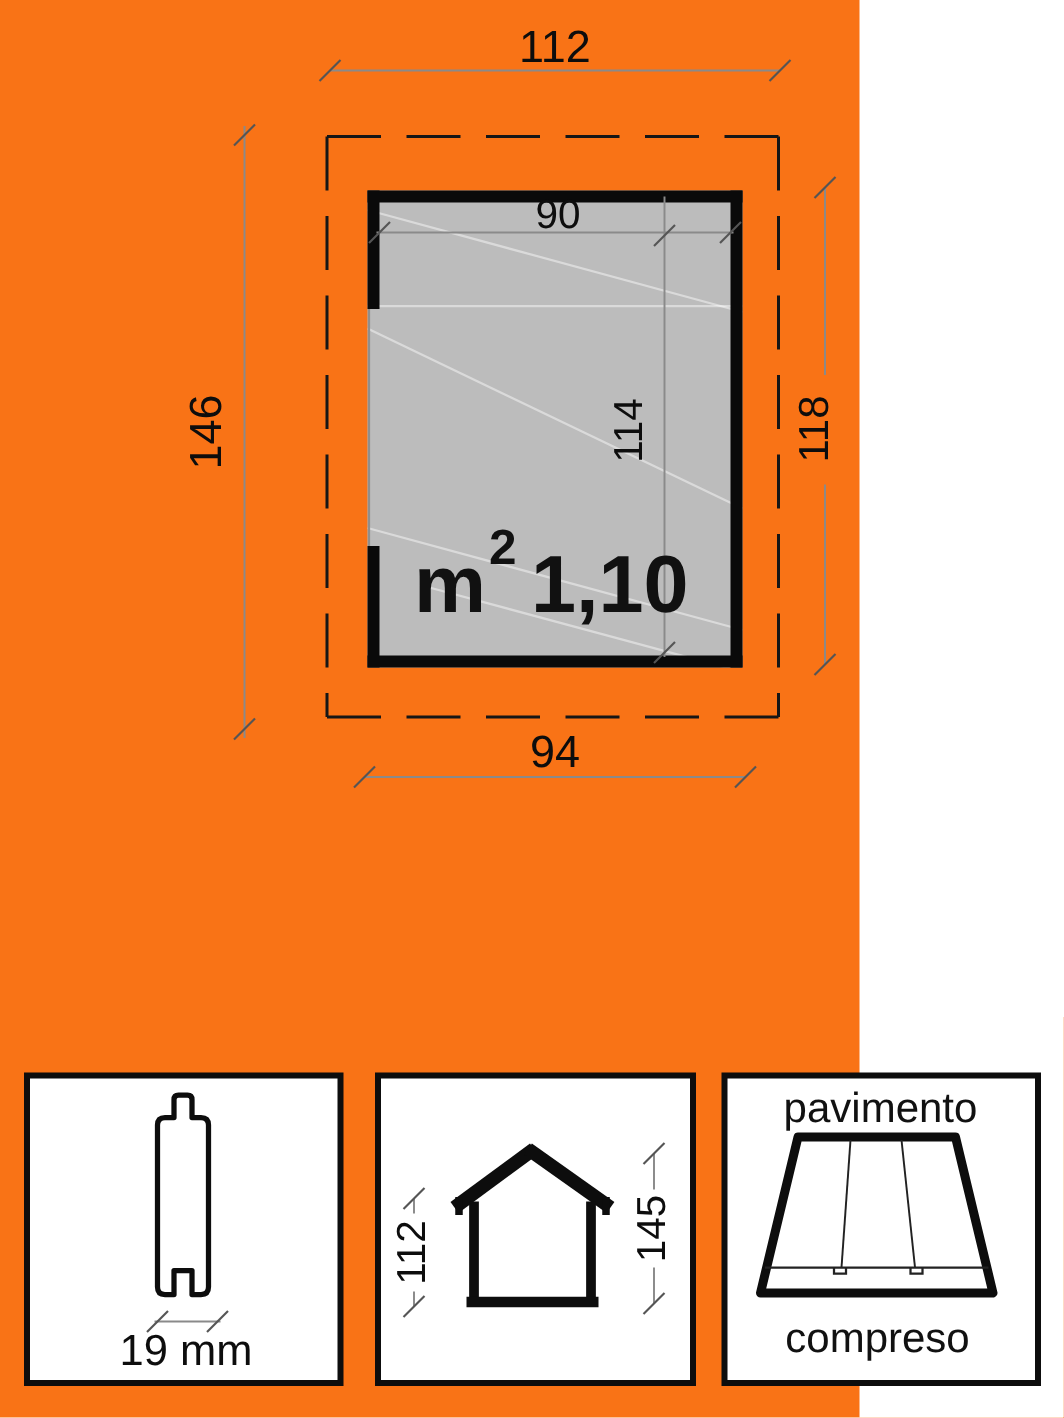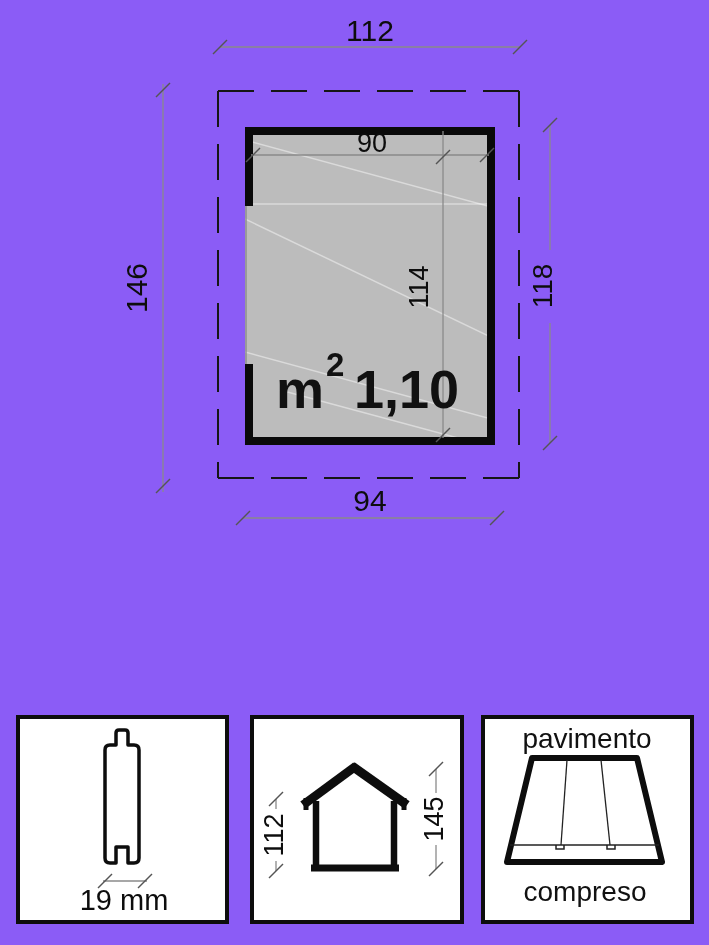--- a/index.html
+++ b/index.html
@@ -1,16 +1,16 @@
 <!DOCTYPE html>
 <html><head>
 <meta charset="utf-8">
 <style>
   html, body { margin: 0; padding: 0; background: #ffffff; }
-  .page { width: 709px; height: 945px; position: relative; background: #8b5cf6; }
+  .page { width: 573px; height: 945px; position: relative; background: #f97316; }
   svg { display: block; }
   text { font-family: "Liberation Sans", "DejaVu Sans", sans-serif; fill: #111; }
   .dimtext { fill: #0d0d0d; }
   .thin { stroke: #8a8a8a; stroke-width: 1.3; fill: none; }
   .tick { stroke: #555; stroke-width: 1.4; }
   .wall { stroke: #0a0a0a; stroke-width: 8; fill: none; }
   .dash { stroke: #161616; stroke-width: 2; fill: none; stroke-dasharray: 36 17; }
   .boxframe { fill: #ffffff; stroke: #0d0d0d; stroke-width: 4; }
   .glint { stroke: #ffffff; stroke-opacity: 0.45; stroke-width: 1.5; }
 </style>

